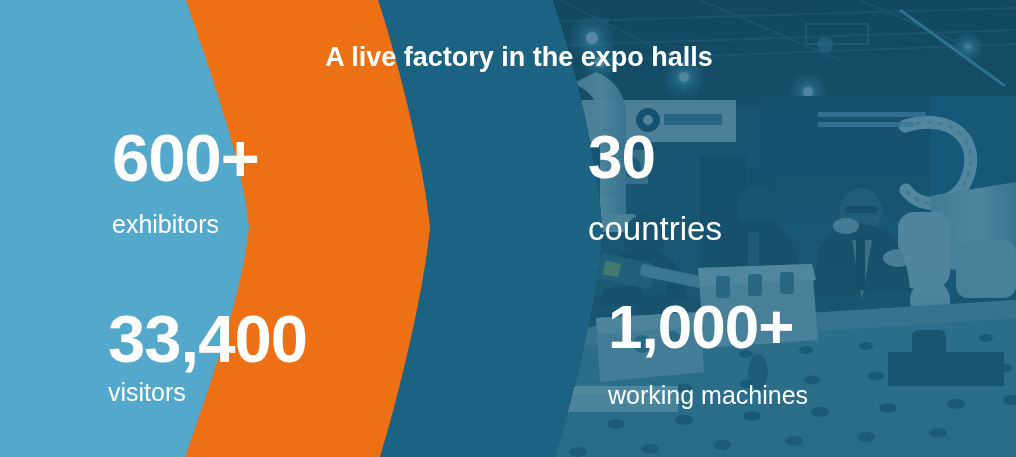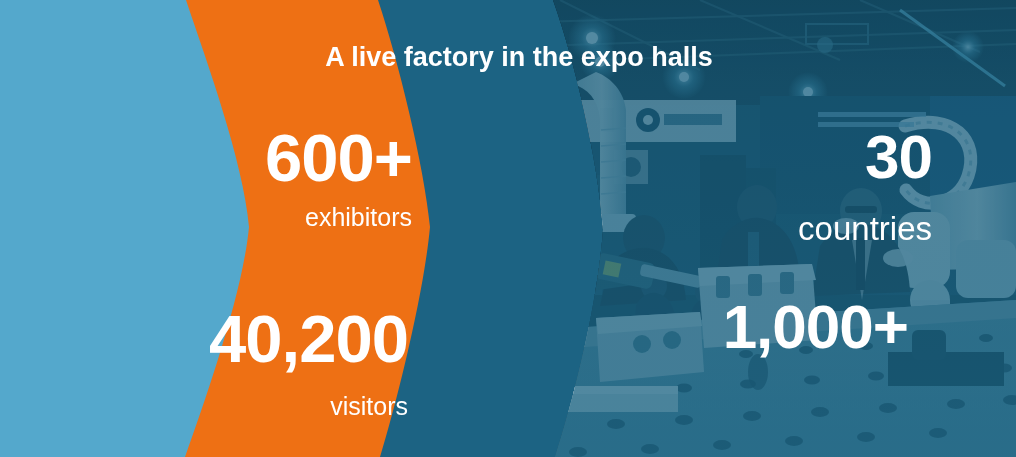--- a/index.html
+++ b/index.html
@@ -18,51 +18,51 @@
     background: #54a8cc;
   }
   #shape-layer {
     position: absolute;
     inset: 0;
     width: 1016px;
     height: 457px;
   }
   .stat {
     position: absolute;
-    text-align: right;
+    text-align: left;
     color: #ffffff;
     width: 300px;
   }
   .stat .value {
     font-weight: bold;
     line-height: 1;
     letter-spacing: -1px;
     white-space: nowrap;
   }
   .stat .label {
     line-height: 1;
     white-space: nowrap;
     font-weight: normal;
   }
   #stat-exhibitors {
     left: 112px;
     top: 124px;
   }
   #stat-exhibitors .value { font-size: 67px; }
-  #stat-exhibitors .label { font-size: 25px; margin-top: 14px; }
+  #stat-exhibitors .label { font-size: 25px; margin-top: 21px; }
 
   #stat-visitors {
     left: 108px;
     top: 305px;
   }
   #stat-visitors .value { font-size: 67px; }
-  #stat-visitors .label { font-size: 25px; margin-top: 22px; }
+  #stat-visitors .label { font-size: 25px; margin-top: 8px; }
 
   #stat-countries {
-    left: 632px;
+    left: 588px;
     top: 126px;
   }
   #stat-countries .value { font-size: 62px; }
   #stat-countries .label { font-size: 33px; margin-top: 24px; }
 
   #stat-machines {
     left: 608px;
     top: 296px;
   }
   #stat-machines .value { font-size: 62px; }
@@ -300,26 +300,27 @@
   <div id="headline">
     <span class="inner">A live factory in the expo halls</span>
   </div>
 
   <div class="stat" id="stat-exhibitors">
     <div class="value">600+</div>
     <div class="label">exhibitors</div>
   </div>
 
   <div class="stat" id="stat-visitors">
-    <div class="value">40,200</div>
+    <div class="value">33,400</div>
     <div class="label">visitors</div>
   </div>
 
   <div class="stat" id="stat-countries">
     <div class="value">30</div>
     <div class="label">countries</div>
   </div>
 
   <div class="stat" id="stat-machines">
     <div class="value">1,000+</div>
+    <div class="label">working machines</div>
   </div>
 
 </div>
 
 </body></html>

